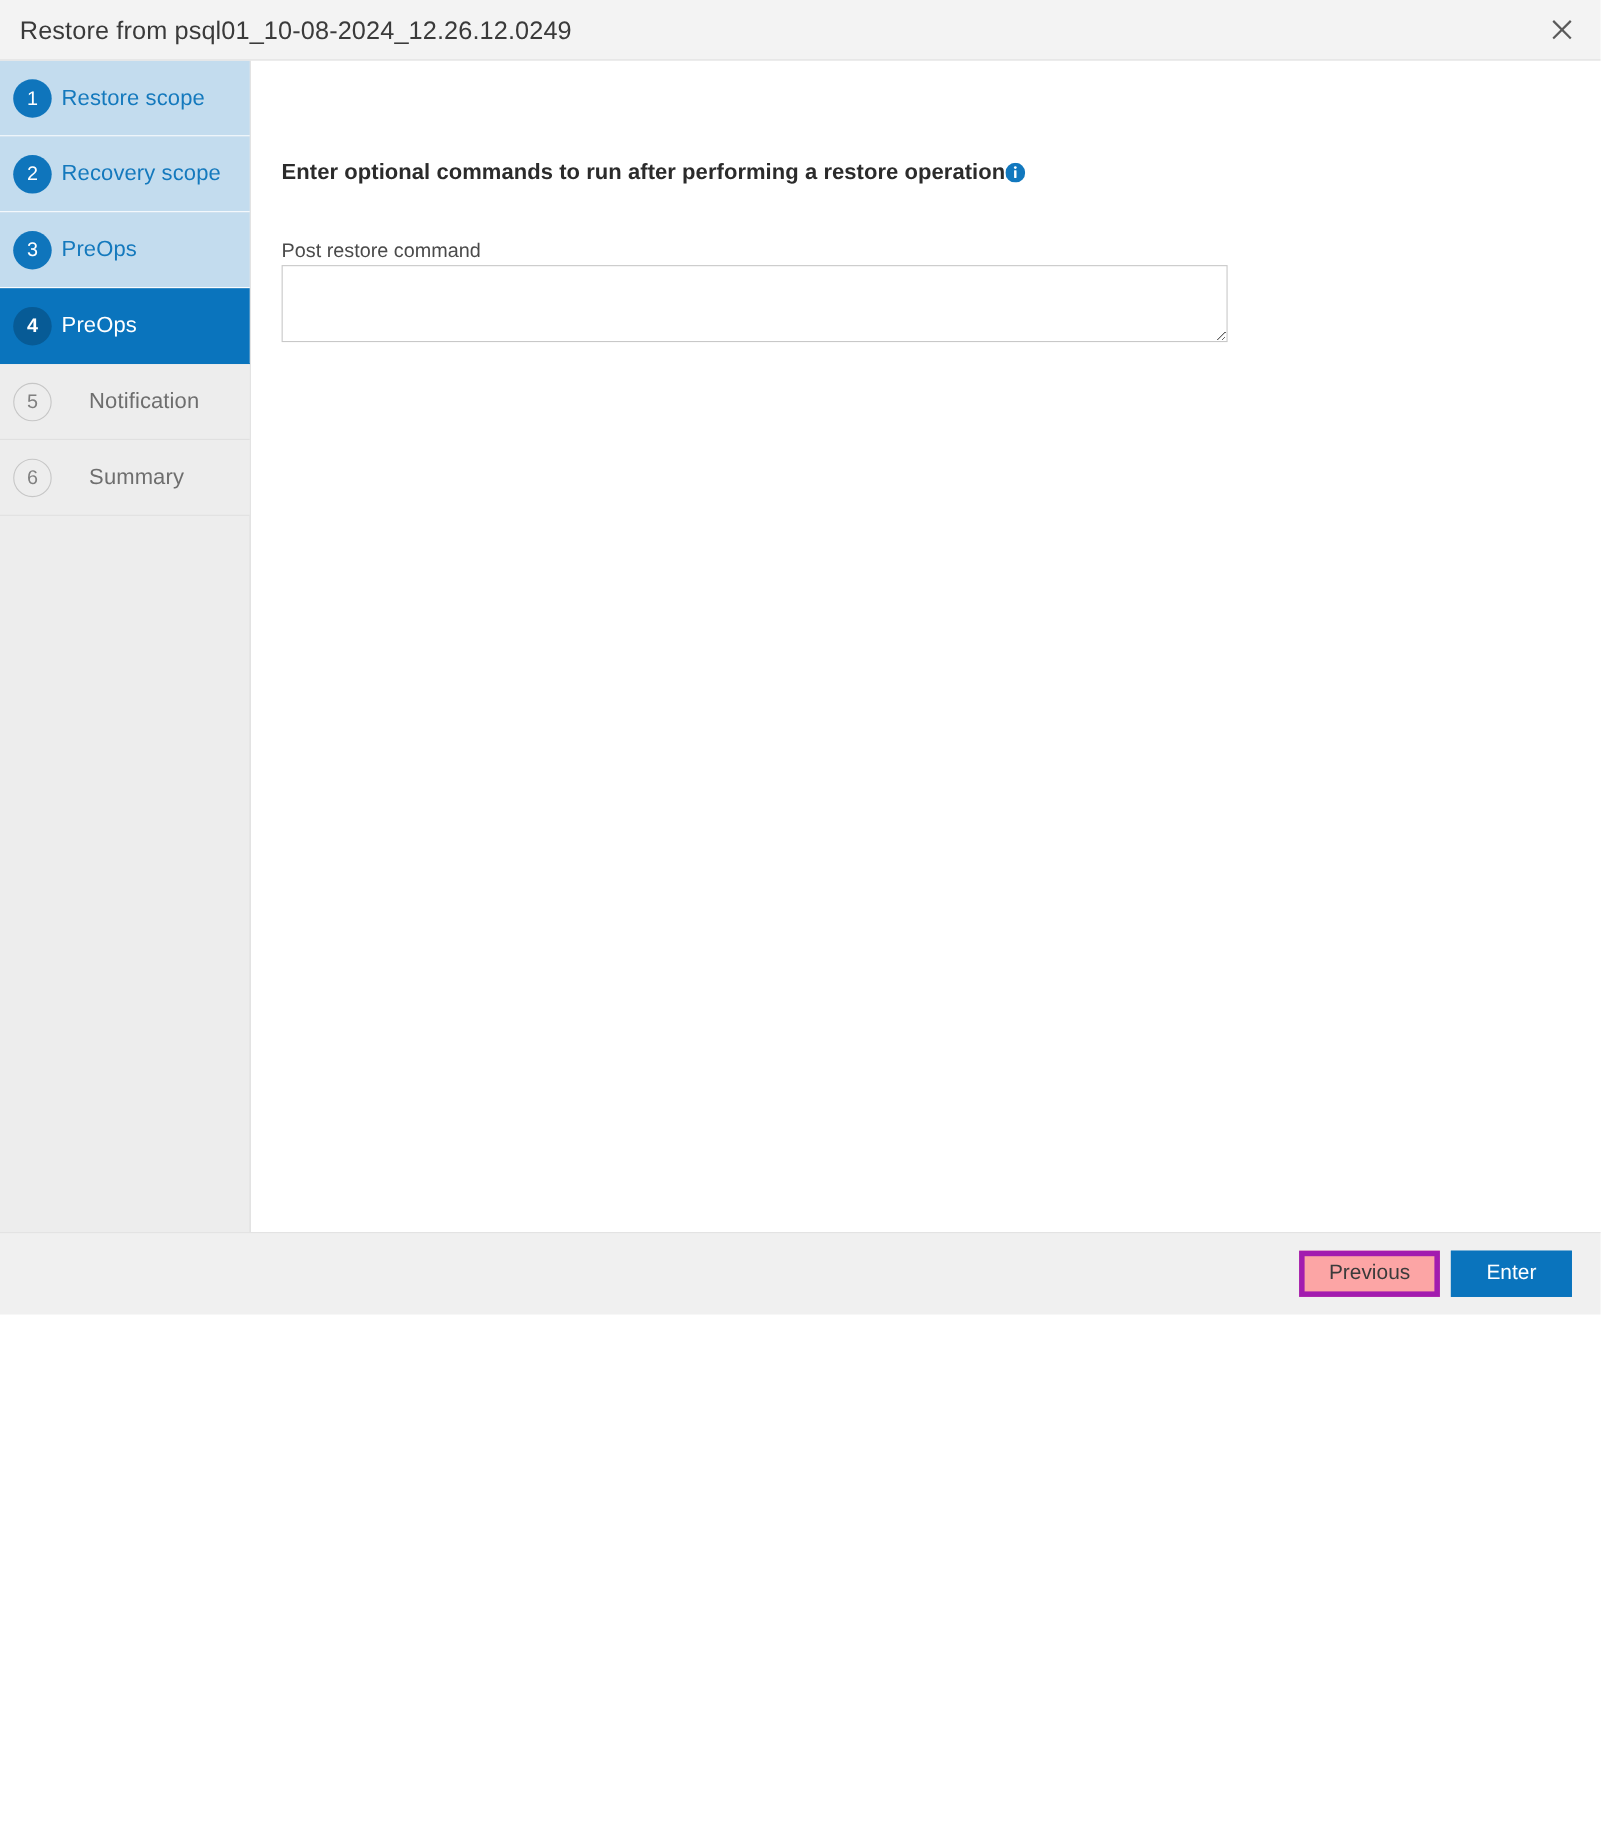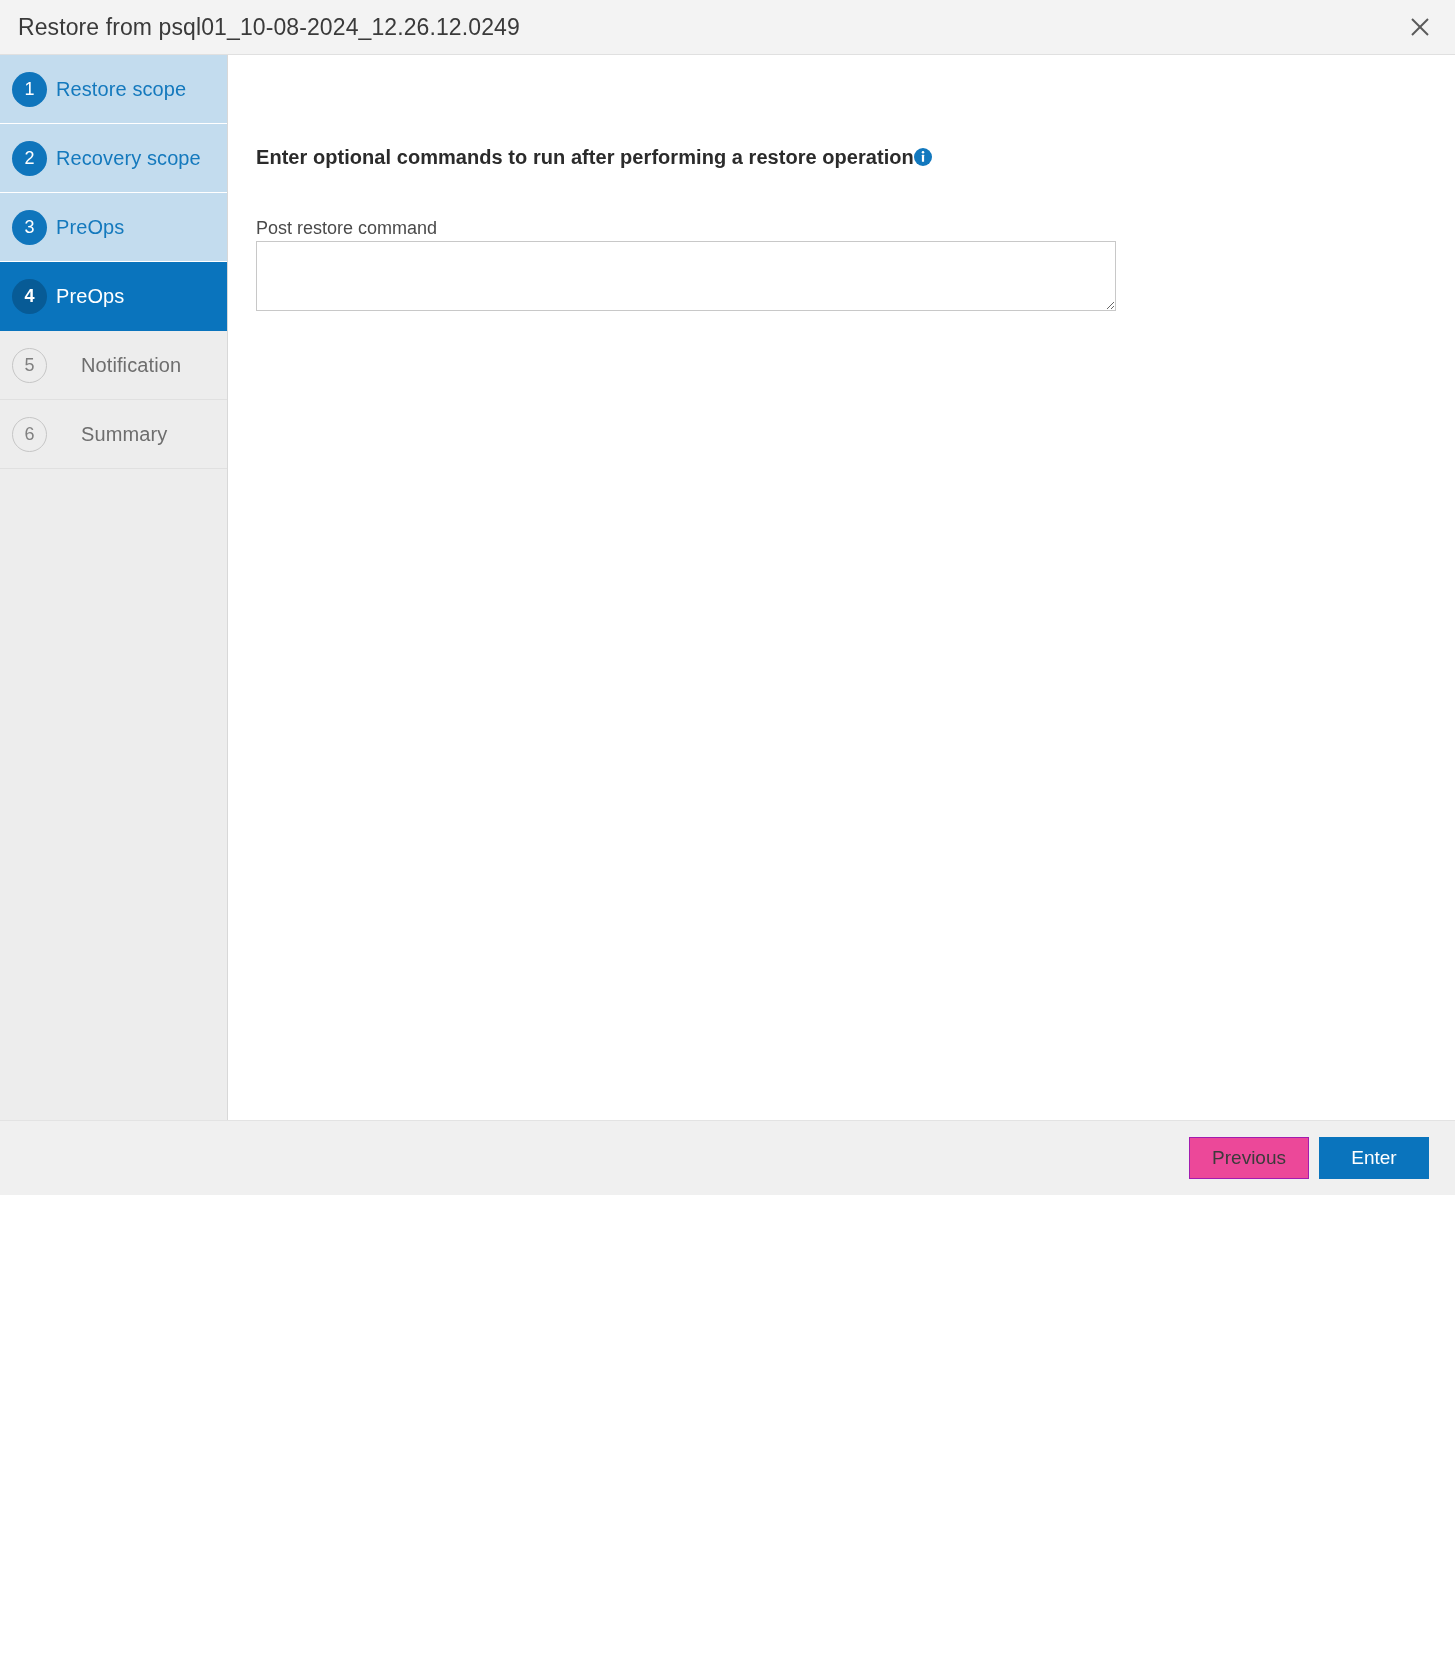--- a/index.html
+++ b/index.html
@@ -199,22 +199,22 @@
     height: 42px;
     font-size: 19px;
     font-family: "Liberation Sans", sans-serif;
     cursor: pointer;
     display: inline-flex;
     align-items: center;
     justify-content: center;
     padding: 0 22px;
   }
   .btn-secondary {
-    background: #ec4899;
-    border: 1px solid #a21caf;
+    background: #fca5a5;
+    border: 5px solid #a21caf;
     color: #3b3b3b;
     min-width: 110px;
   }
   .btn-primary {
     background: #0a74bd;
     border: 1px solid #0a74bd;
     color: #ffffff;
     min-width: 110px;
     margin-left: 10px;
   }

